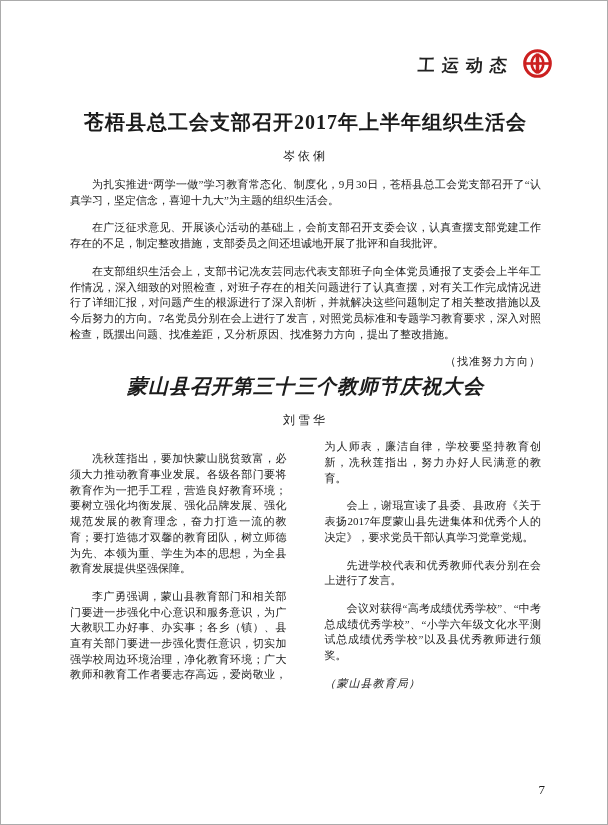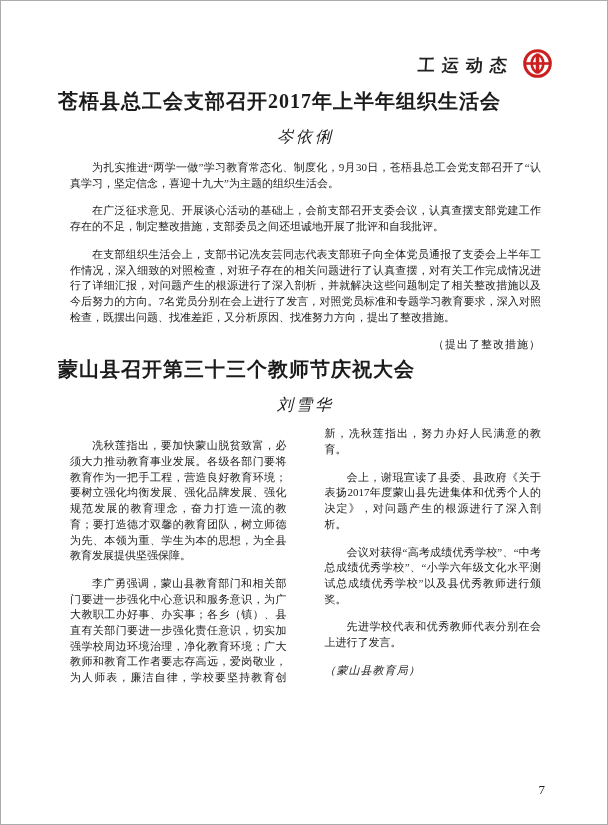--- a/index.html
+++ b/index.html
@@ -29,33 +29,33 @@
     font-weight:700;
     letter-spacing:7px;
     transform:skewX(-4deg);
     color:#222;
     white-space:nowrap;
   }
   .emblem{width:31px;height:31px;flex:0 0 auto;}
   .emblem .stroke{fill:none;stroke:var(--accent,#cc2020);}
   
   .article-title{
-    margin:4px 0 0 0;
+    margin:25px 0 0 0;
+    text-align:center;
     font-size:20px;
     font-weight:700;
     letter-spacing:1px;
     line-height:28px;
   }
-  .article-title.second{margin-top:30px;}
+  .article-title.second{margin-top:30px;font-style:italic;}
   .article-author{
     text-align:center;
-    font-size:16px;
+    font-size:12px;
     letter-spacing:3px;
     margin:12px 0 10px 0;
-    font-style:italic;
   }
   
   .body-text p{
     margin:12px;
     font-size:11px;
     line-height:15.7px;
     text-align:justify;
     text-indent:2em;
   }
   .byline-inline{
@@ -100,33 +100,33 @@
       </span>
     </div>
 
     <div>
       <h1 class="article-title">苍梧县总工会支部召开2017年上半年组织生活会</h1>
       <div class="article-author">岑依俐</div>
       <div class="body-text">
         <p>为扎实推进“两学一做”学习教育常态化、制度化，9月30日，苍梧县总工会党支部召开了“认真学习，坚定信念，喜迎十九大”为主题的组织生活会。</p>
         <p>在广泛征求意见、开展谈心活动的基础上，会前支部召开支委会议，认真查摆支部党建工作存在的不足，制定整改措施，支部委员之间还坦诚地开展了批评和自我批评。</p>
         <p>在支部组织生活会上，支部书记冼友芸同志代表支部班子向全体党员通报了支委会上半年工作情况，深入细致的对照检查，对班子存在的相关问题进行了认真查摆，对有关工作完成情况进行了详细汇报，对问题产生的根源进行了深入剖析，并就解决这些问题制定了相关整改措施以及今后努力的方向。7名党员分别在会上进行了发言，对照党员标准和专题学习教育要求，深入对照检查，既摆出问题、找准差距，又分析原因、找准努力方向，提出了整改措施。</p>
-        <p><span class="byline-inline">（提出了整改措施）</span></p>
+        <p><span class="byline-inline">（找准努力方向）</span></p>
       </div>
     </div>
 
     <div>
       <h1 class="article-title second">蒙山县召开第三十三个教师节庆祝大会</h1>
       <div class="article-author">刘雪华</div>
       <div class="body-text two-col">
         <p>冼秋莲指出，要加快蒙山脱贫致富，必须大力推动教育事业发展。各级各部门要将教育作为一把手工程，营造良好教育环境；要树立强化均衡发展、强化品牌发展、强化规范发展的教育理念，奋力打造一流的教育；要打造德才双馨的教育团队，树立师德为先、本领为重、学生为本的思想，为全县教育发展提供坚强保障。</p>
         <p>李广勇强调，蒙山县教育部门和相关部门要进一步强化中心意识和服务意识，为广大教职工办好事、办实事；各乡（镇）、县直有关部门要进一步强化责任意识，切实加强学校周边环境治理，净化教育环境；广大教师和教育工作者要志存高远，爱岗敬业，为人师表，廉洁自律，学校要坚持教育创新，冼秋莲指出，努力办好人民满意的教育。</p>
-        <p>会上，谢琨宣读了县委、县政府《关于表扬2017年度蒙山县先进集体和优秀个人的决定》，对问题产生的根源进行了深入剖析。</p>
+        <p>会上，谢琨宣读了县委、县政府《关于表扬2017年度蒙山县先进集体和优秀个人的决定》，要求党员干部认真学习党章党规。</p>
+        <p>先进学校代表和优秀教师代表分别在会上进行了发言。</p>
         <p>会议对获得“高考成绩优秀学校”、“中考总成绩优秀学校”、“小学六年级文化水平测试总成绩优秀学校”以及县优秀教师进行颁奖。</p>
-        <p>先进学校代表和优秀教师代表分别在会上进行了发言。</p>
         <p class="byline-right">（蒙山县教育局）</p>
       </div>
     </div>
 
   </div>
 
   <div class="page-number">7</div>
 </div>
 
 </body></html>

